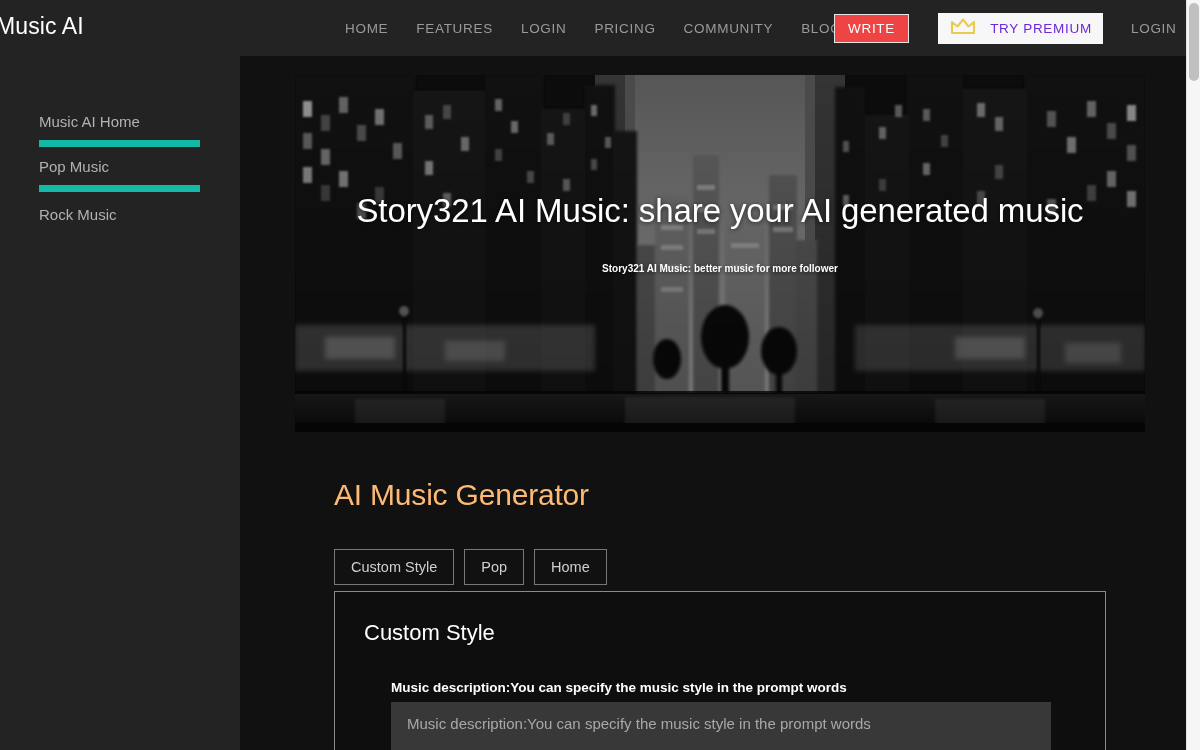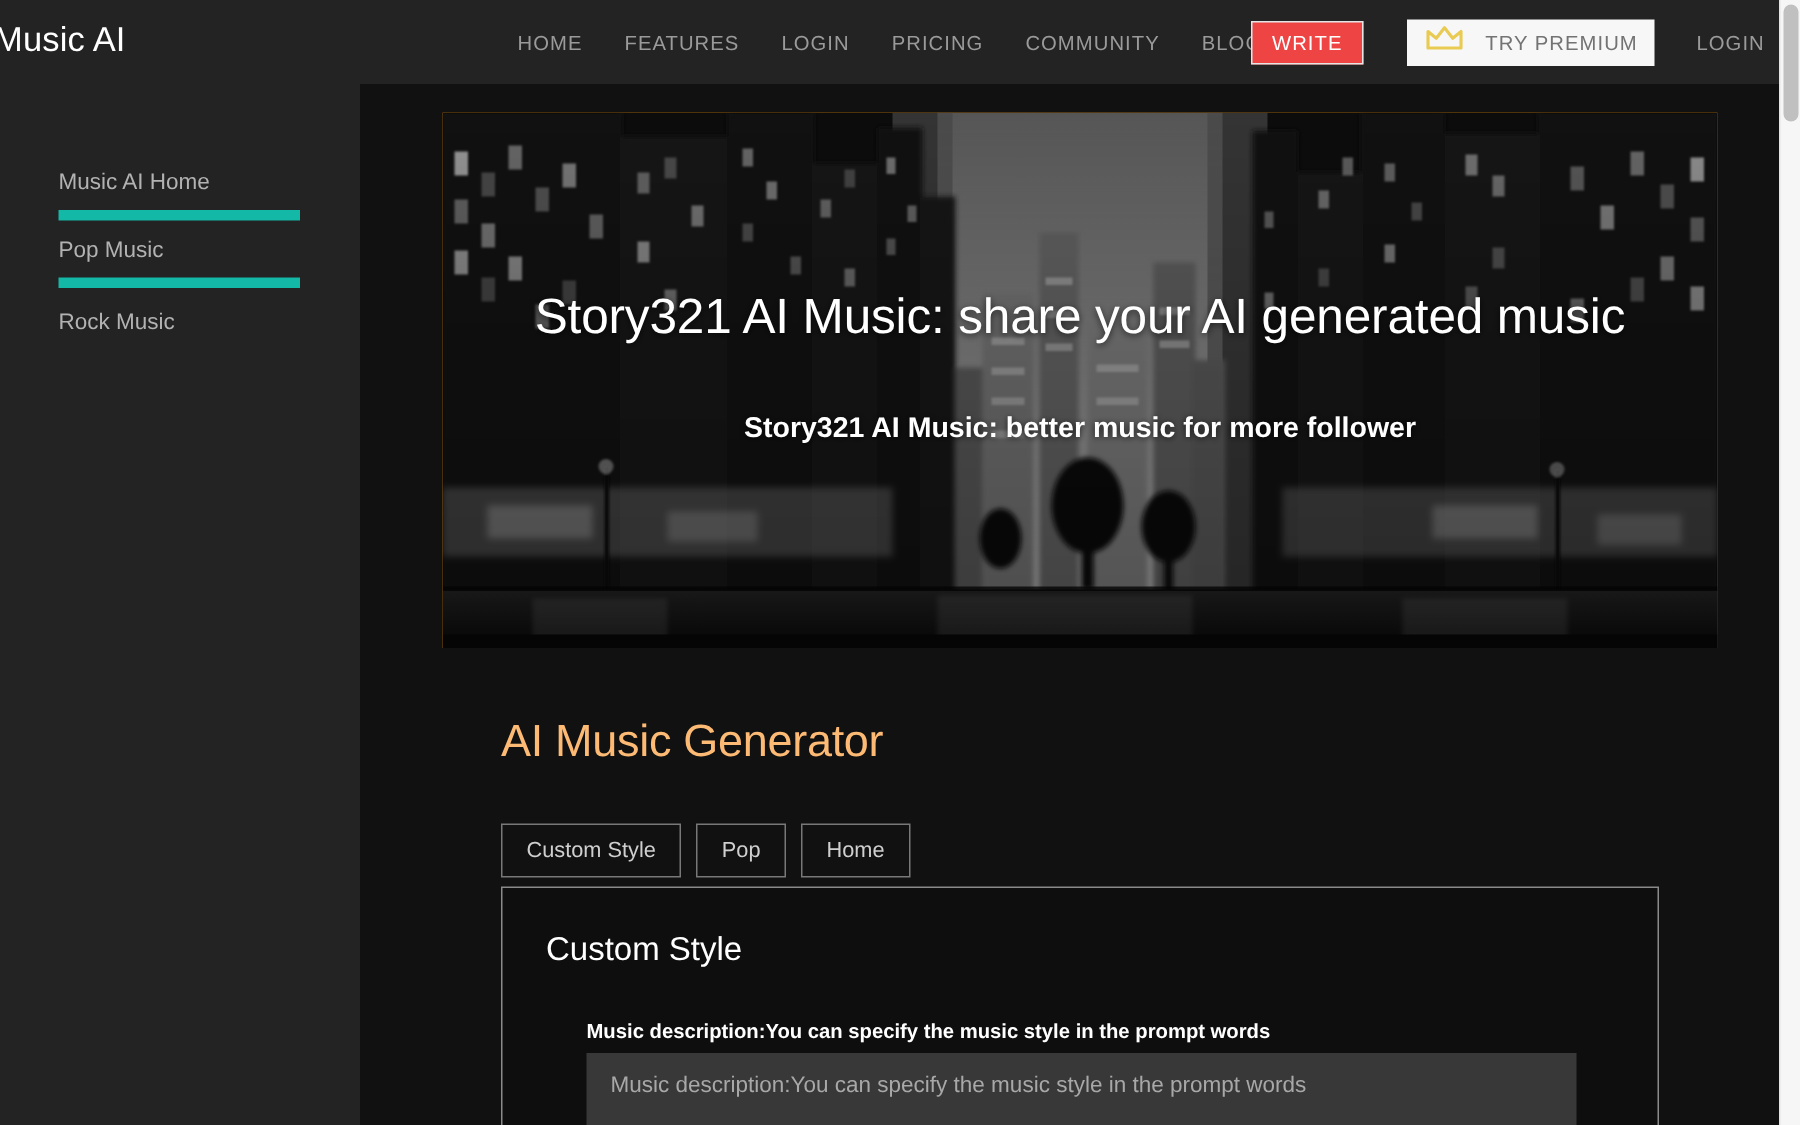--- a/index.html
+++ b/index.html
@@ -88,21 +88,21 @@
     background: #f7f7f7;
     display: flex;
     align-items: center;
     justify-content: center;
     gap: 13px;
     cursor: pointer;
   }
 
   .premium-label {
     font-size: 13.5px;
-    color: #737373;
+    color: #6d28d9;
     letter-spacing: 0.7px;
     white-space: nowrap;
   }
 
   .login-link {
     position: absolute;
     left: 1131px;
     top: 21px;
     font-size: 13.5px;
     color: #9a9a9a;
@@ -153,21 +153,21 @@
   }
 
   
   .hero {
     position: absolute;
     left: 55px;
     top: 19px;
     width: 850px;
     height: 357px;
     overflow: hidden;
-    background: #a16207;
+    background: #ef4444;
   }
 
   .hero-art { position: absolute; inset: 0; }
 
   .hero-overlay {
     position: absolute;
     inset: 0;
     background: linear-gradient(180deg,
         rgba(0,0,0,0.22) 0%,
         rgba(0,0,0,0.32) 40%,
@@ -193,24 +193,23 @@
     letter-spacing: -0.1px;
     text-shadow: 0 1px 5px rgba(0,0,0,0.65);
   }
 
   .hero-sub {
     position: absolute;
     top: 188px;
     width: 850px;
     text-align: center;
     color: #ffffff;
-    font-size: 19px;
+    font-size: 10px;
     font-weight: bold;
     text-shadow: 0 1px 4px rgba(0,0,0,0.7);
-    margin-top: 12px;
   }
 
   
   .gen-title {
     position: absolute;
     left: 94px;
     top: 422px;
     color: #fdba74;
     font-size: 30px;
     font-weight: 400;

